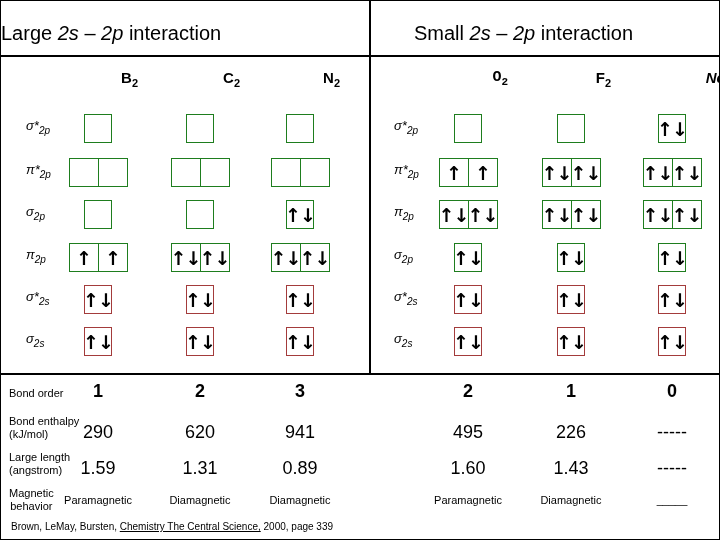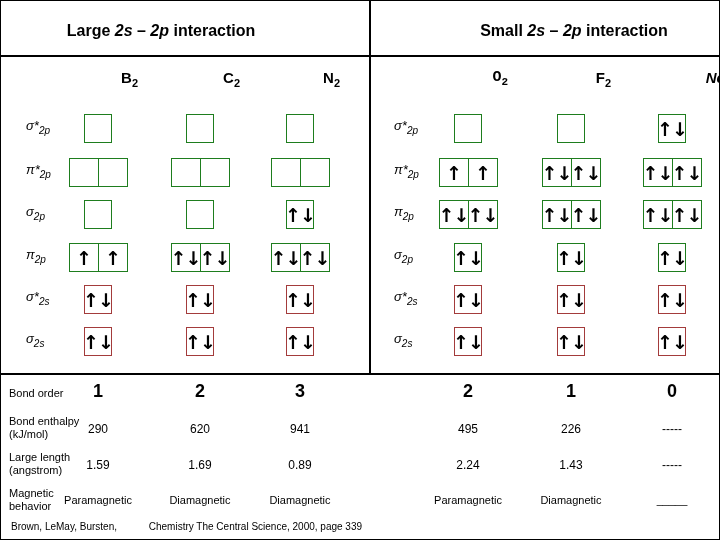--- a/index.html
+++ b/index.html
@@ -1,39 +1,39 @@
 <!DOCTYPE html>
 <html><head>
 <meta charset="utf-8">
 <style>
   html,body{margin:0;padding:0;background:#fff;}
   .page{
     position:relative;width:718px;height:538px;background:#ffffff;
     border:1px solid #000;overflow:hidden;
     font-family:"Liberation Sans",sans-serif;color:#000;
   }
-  .title{position:absolute;font-weight:bold;font-size:16px;text-align:center;white-space:nowrap;}
+  .title{position:absolute;font-weight:normal;font-size:20px;white-space:nowrap;}
   .title .it{font-style:italic;}
   .vline,.hline{position:absolute;background:#000;}
   .mol-header{position:absolute;font-weight:bold;font-size:15px;text-align:right;white-space:nowrap;}
   .mol-header sub{font-size:11px;}
   .orb-label{position:absolute;font-size:13px;white-space:nowrap;font-style:italic;}
   .orb-label sub{font-size:10px;}
   .box-group{position:absolute;display:flex;}
   .cell{box-sizing:border-box;height:29px;display:flex;align-items:center;justify-content:center;background:#fff;}
   .cell.single{width:28px;}
   .cell.dbl{width:30px;}
   .cell + .cell{margin-left:-1px;}
   .arrows{font-family:"DejaVu Sans",sans-serif;font-weight:bold;font-size:19px;line-height:1;letter-spacing:-1px;padding-top:1px;}
   .tbl-label{position:absolute;left:8px;font-size:11px;line-height:13px;white-space:nowrap;}
-  .tbl-val{position:absolute;width:110px;text-align:center;font-size:12px;white-space:nowrap;}
+  .tbl-val{position:absolute;width:110px;text-align:center;font-size:18px;white-space:nowrap;}
   .tbl-val.bo{font-size:18px;font-weight:bold;}
   .tbl-val.mag{font-size:11px;}
   .citation{position:absolute;left:10px;top:520px;font-size:10px;white-space:nowrap;}
-  .citation .ul{margin-left:29px;}
+  .citation .ul{text-decoration:underline;}
 </style>
 </head>
 <body>
 
 <div class="page">
 
   <div class="title" style="top:21px;left:0;width:320px;"><span>Large </span><span class="it">2s</span><span> – </span><span class="it">2p</span><span> interaction</span></div>
 
   <div class="title" style="top:21px;left:413px;width:320px;"><span>Small </span><span class="it">2s</span><span> – </span><span class="it">2p</span><span> interaction</span></div>
 
@@ -269,26 +269,26 @@
       <div class="tbl-val" style="left: 144px; top: 421px;">620</div>
       <div class="tbl-val" style="left: 244px; top: 421px;">941</div>
       <div class="tbl-val" style="left: 412px; top: 421px;">495</div>
       <div class="tbl-val" style="left: 515px; top: 421px;">226</div>
       <div class="tbl-val" style="left: 616px; top: 421px;">-----</div>
       <div class="tbl-label" style="top: 450px;">
         <div>Large length</div>
         <div>(angstrom)</div>
       </div>
       <div class="tbl-val" style="left: 42px; top: 457px;">1.59</div>
-      <div class="tbl-val" style="left: 144px; top: 457px;">1.69</div>
+      <div class="tbl-val" style="left: 144px; top: 457px;">1.31</div>
       <div class="tbl-val" style="left: 244px; top: 457px;">0.89</div>
-      <div class="tbl-val" style="left: 412px; top: 457px;">2.24</div>
+      <div class="tbl-val" style="left: 412px; top: 457px;">1.60</div>
       <div class="tbl-val" style="left: 515px; top: 457px;">1.43</div>
       <div class="tbl-val" style="left: 616px; top: 457px;">-----</div>
-      <div class="tbl-label" style="top: 486px;">
+      <div class="tbl-label" style="top: 486px; text-align: center;">
         <div>Magnetic</div>
         <div>behavior</div>
       </div>
       <div class="tbl-val mag" style="left: 42px; top: 493px;">Paramagnetic</div>
       <div class="tbl-val mag" style="left: 144px; top: 493px;">Diamagnetic</div>
       <div class="tbl-val mag" style="left: 244px; top: 493px;">Diamagnetic</div>
       <div class="tbl-val mag" style="left: 412px; top: 493px;">Paramagnetic</div>
       <div class="tbl-val mag" style="left: 515px; top: 493px;">Diamagnetic</div>
       <div class="tbl-val mag" style="left: 616px; top: 493px;">_____</div>
     </div>

